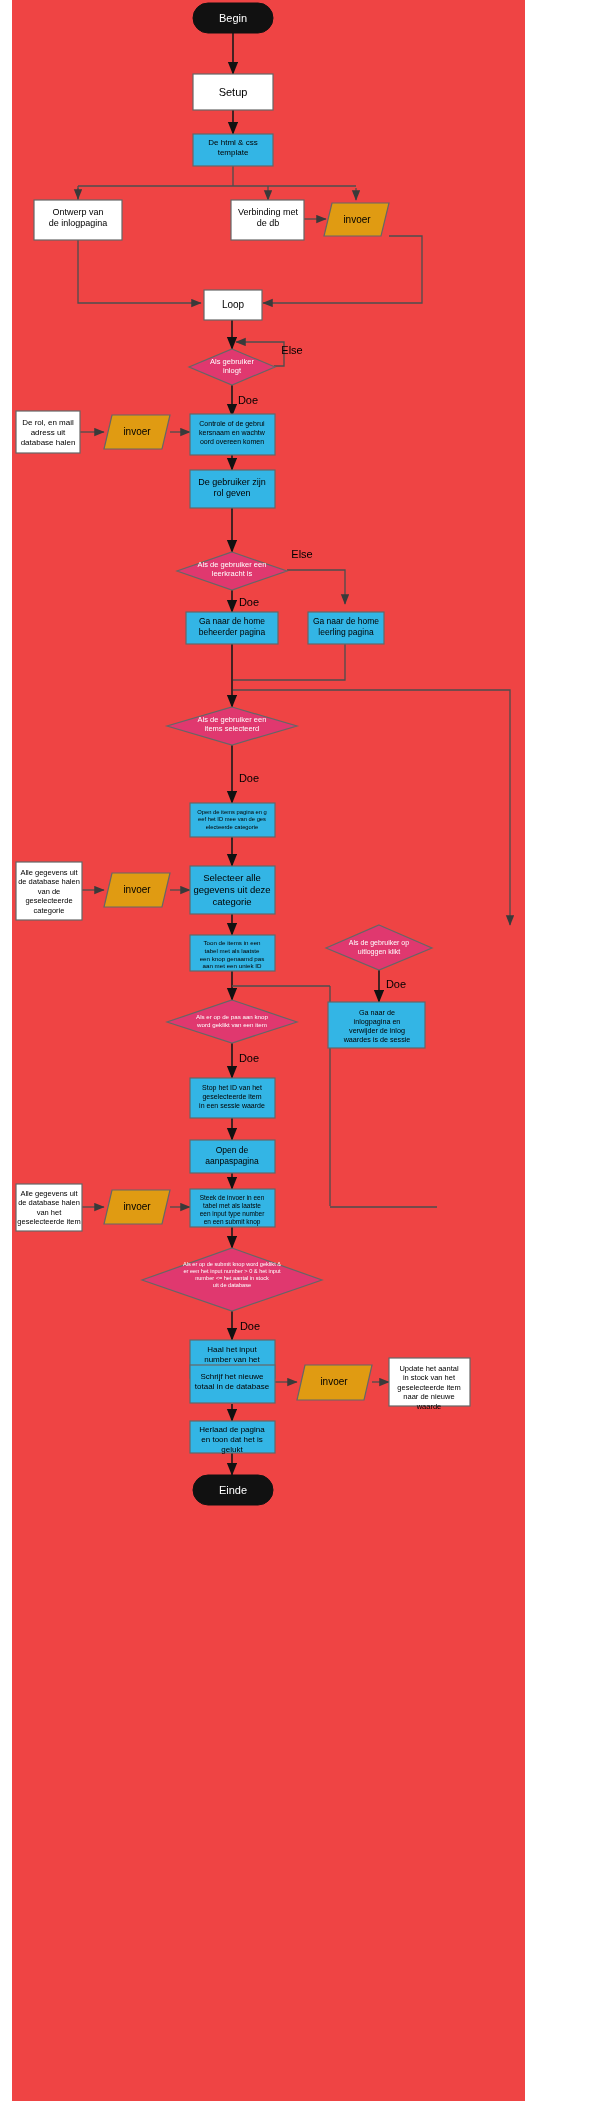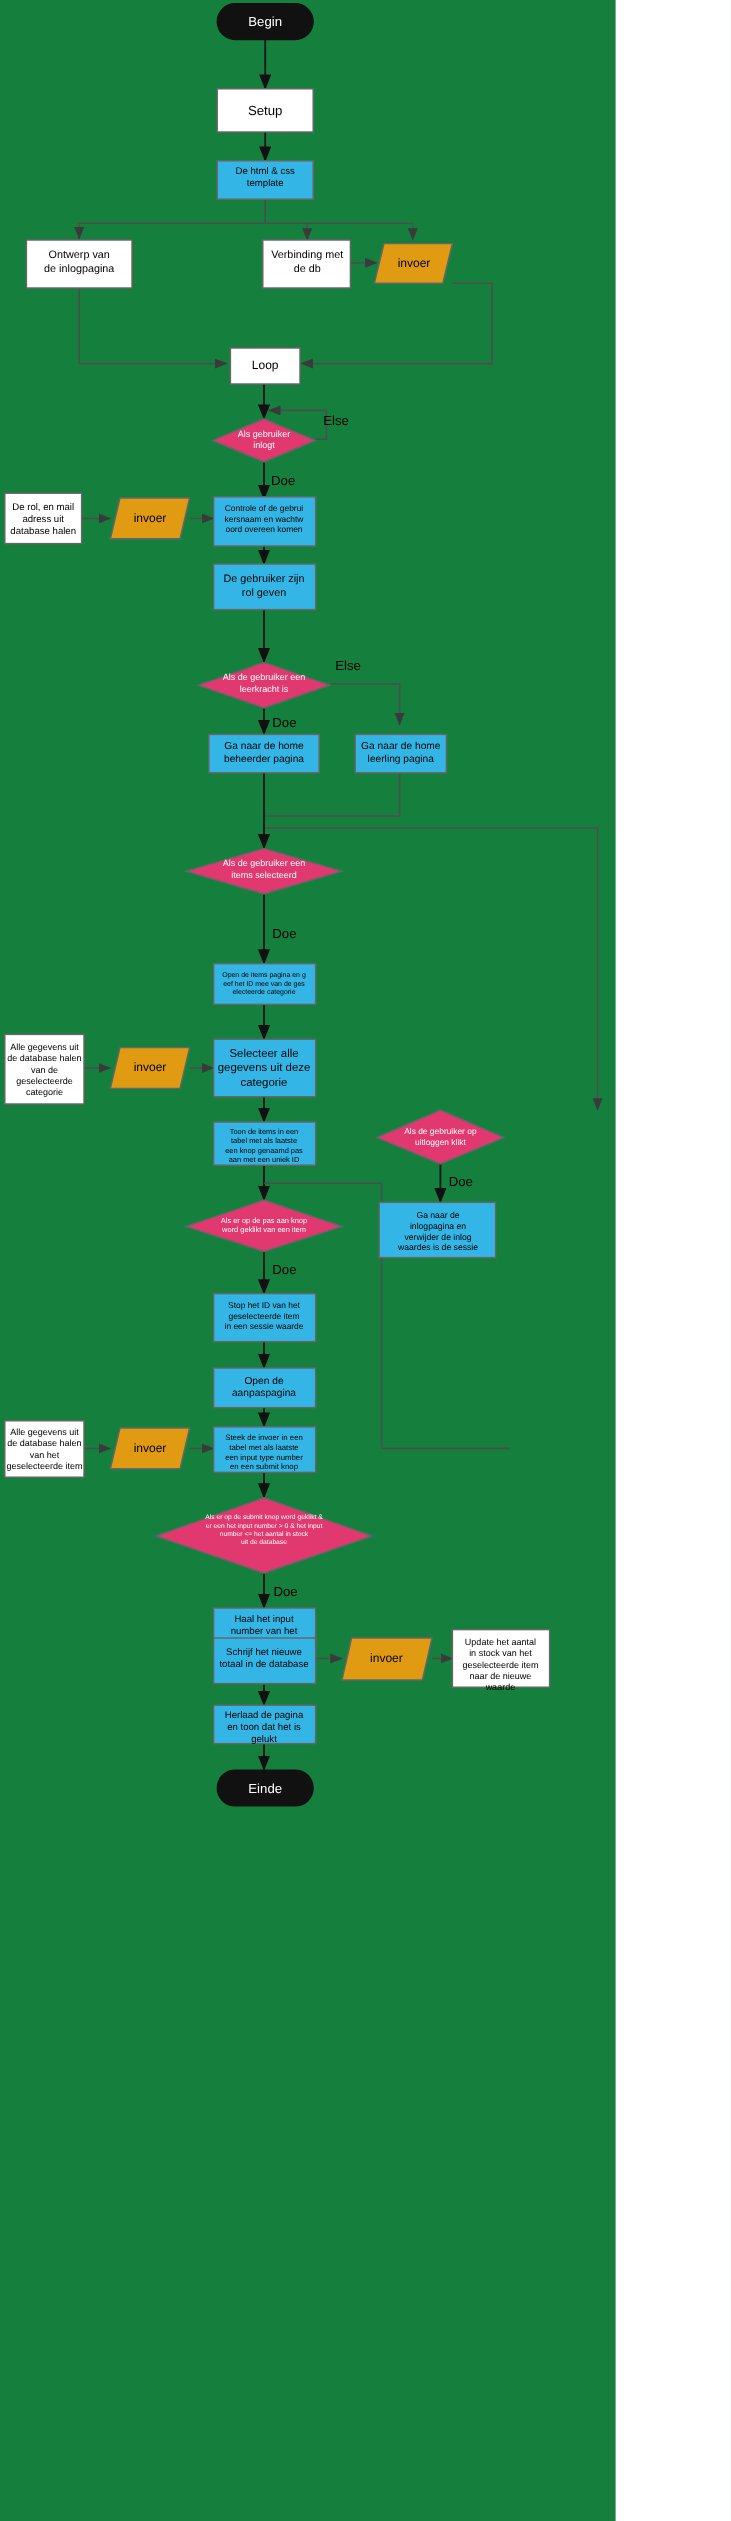--- a/index.html
+++ b/index.html
@@ -1,17 +1,17 @@
 <!DOCTYPE html>
 <html><head>
 <meta charset="utf-8">
 <style>
   html,body{margin:0;padding:0;background:#ffffff;}
   body{font-family:"Liberation Sans", sans-serif;}
-  #stage{position:relative;width:513px;height:2101px;background:#15803d;overflow:hidden;}
+  #stage{position:relative;width:513px;height:2101px;background:#ef4444;overflow:hidden;margin-left:12px;}
   svg{display:block;}
   .node-text{font-family:"Liberation Sans", sans-serif;text-anchor:middle;dominant-baseline:middle;}
   .terminator-text{fill:#ffffff;font-size:11px;}
   .process-text{fill:#000000;}
   .decision-text{fill:#ffffff;}
   .io-text{fill:#000000;font-size:10px;}
   .edge-label{fill:#000000;font-size:11px;text-anchor:middle;}
   .edge{stroke:#4d4d4d;stroke-width:1.3;fill:none;}
   .edge-dark{stroke:#1a1a1a;stroke-width:1.6;fill:none;}
   .shape-stroke{stroke:#666666;stroke-width:1.2;}

